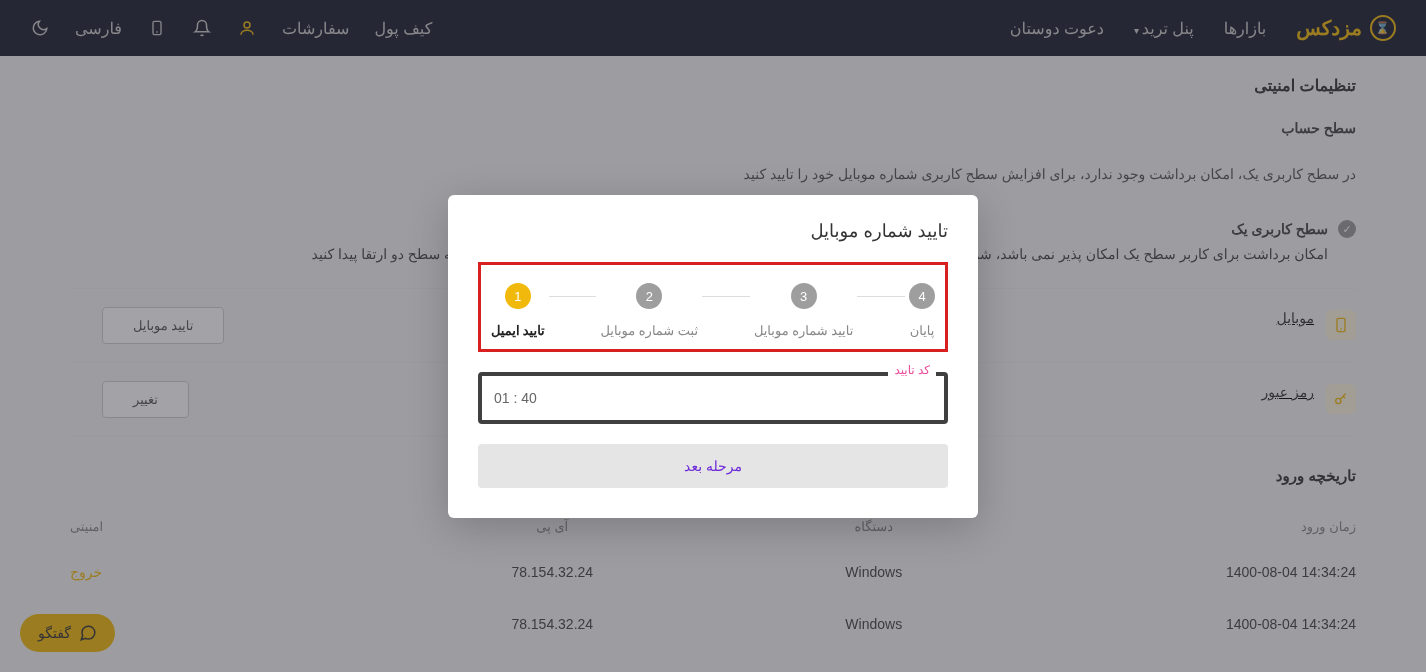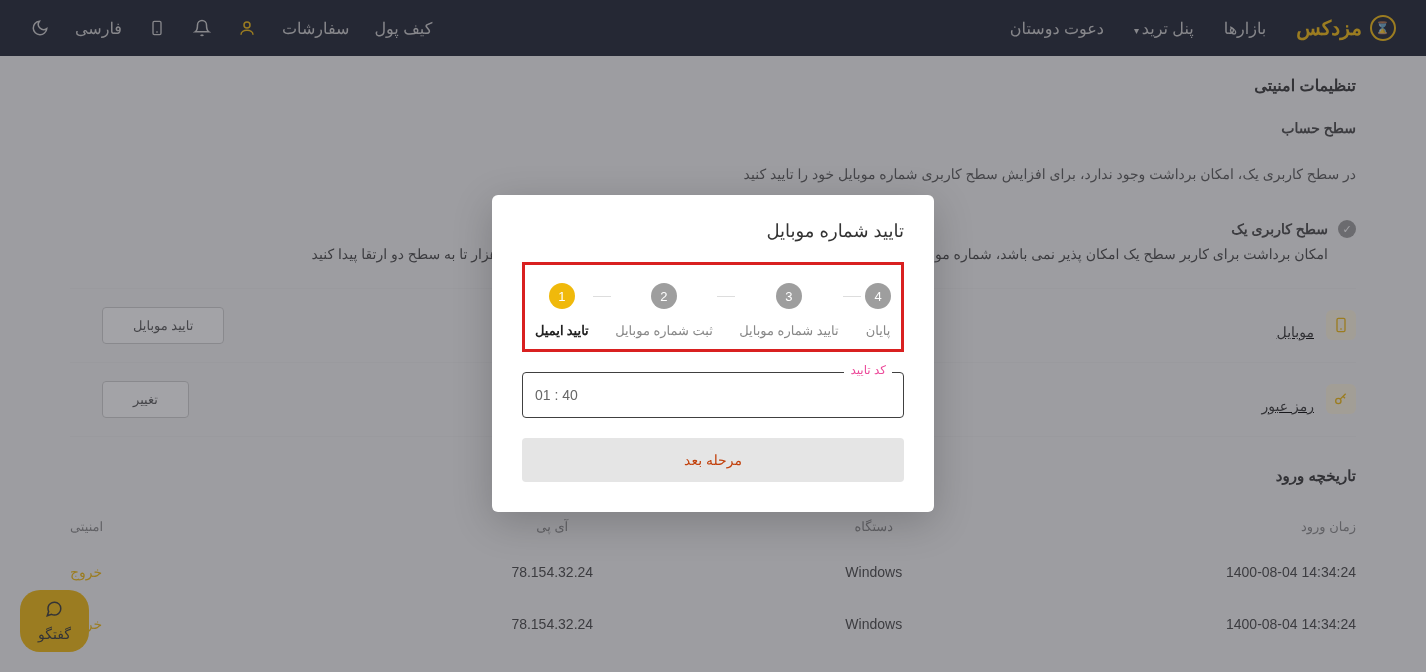--- a/index.html
+++ b/index.html
@@ -39,21 +39,21 @@
 .level-row { display: flex; align-items: flex-start; gap: 10px; margin-bottom: 10px; }
 .check-icon { width: 18px; height: 18px; border-radius: 50%; background: #999; color: #fff; display: flex; align-items: center; justify-content: center; font-size: 11px; flex-shrink: 0; margin-top: 3px;}
 .level-text { font-size: 14px; color: #444; line-height:1.8; }
 .setting-row {
   display: flex;
   align-items: center;
   justify-content: space-between;
   padding: 18px 0;
   border-bottom: 1px solid #eee;
 }
-.setting-right { display: flex; align-items: flex-end; gap: 12px; text-decoration: underline; }
+.setting-right { display: flex; align-items: flex-start; gap: 12px; text-decoration: underline; }
 .setting-icon { width: 30px; height: 30px; border-radius: 6px; background: #fef6e0; display: flex; align-items: center; justify-content: center; color: #f0b90b; font-size: 16px; }
 .setting-label { font-size: 14px; color: #333; }
 .action-btn {
   border: 1px solid #ccc;
   background: #fff;
   border: 1px solid #d0d0d0;
   padding: 10px 30px;
   border-radius: 4px;
   font-size: 13px;
   color: #555;
@@ -72,21 +72,21 @@
   position: absolute;
   inset: 0;
   background: rgba(50,50,60,0.45);
   display: flex;
   align-items: flex-start;
   justify-content: center;
   padding-top: 195px;
 }
 .modal {
   background: #fff;
-  width: 442px;
+  width: 530px;
   border-radius: 6px;
   padding: 25px 30px 30px;
   box-shadow: 0 10px 40px rgba(0,0,0,0.2);
   text-align: right;
 }
 .modal-title { font-size: 18px; color: #333; margin-bottom: 20px; }
 .stepper-box {
   border: 3px solid #d92020;
   padding: 18px 10px 10px;
   margin-bottom: 20px;
@@ -103,54 +103,53 @@
   position: absolute;
   top: -9px;
   right: 12px;
   background: #fff;
   padding: 0 6px;
   font-size: 12px;
   color: #ec4899;
 }
 .code-input {
   width: 100%;
-  border: 1px solid #404040;
+  border: 4px solid #404040;
   border-radius: 4px;
   padding: 14px 12px;
   font-size: 14px;
   text-align: left;
   direction: ltr;
   outline: none;
   color: #666;
 }
 .next-btn {
   width: 100%;
   padding: 14px;
   background: #e5e5e5;
   border: none;
   border-radius: 4px;
-  color: #c2410c;
+  color: #6d28d9;
   font-size: 14px;
   cursor: pointer;
 }
 .chat-btn {
   position: absolute;
   bottom: 20px;
   left: 20px;
   background: #f0b90b;
   color: #333;
   padding: 10px 18px;
   border-radius: 20px;
   display: flex;
   align-items: center;
   gap: 8px;
   font-size: 14px;
   cursor: pointer;
   direction: rtl;
-  flex-direction: column;
 }
 </style>
 </head>
 <body>
 
 <div class="header">
   <div class="header-right">
     <div class="logo">
       <span class="logo-icon">⌛</span>
       <span>مزدکس</span>

